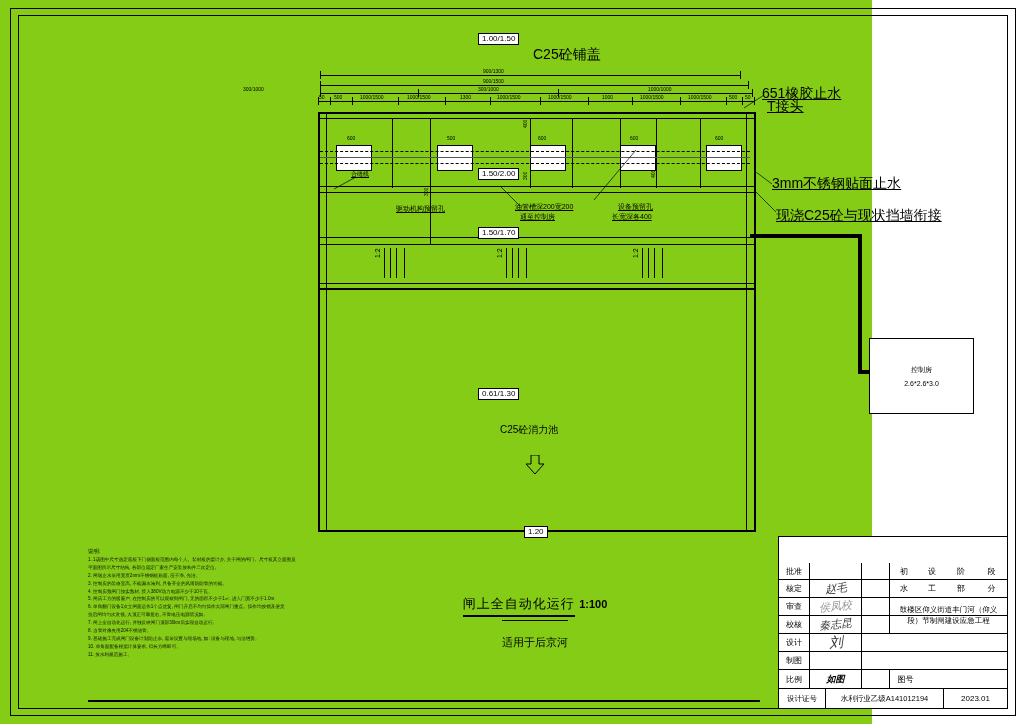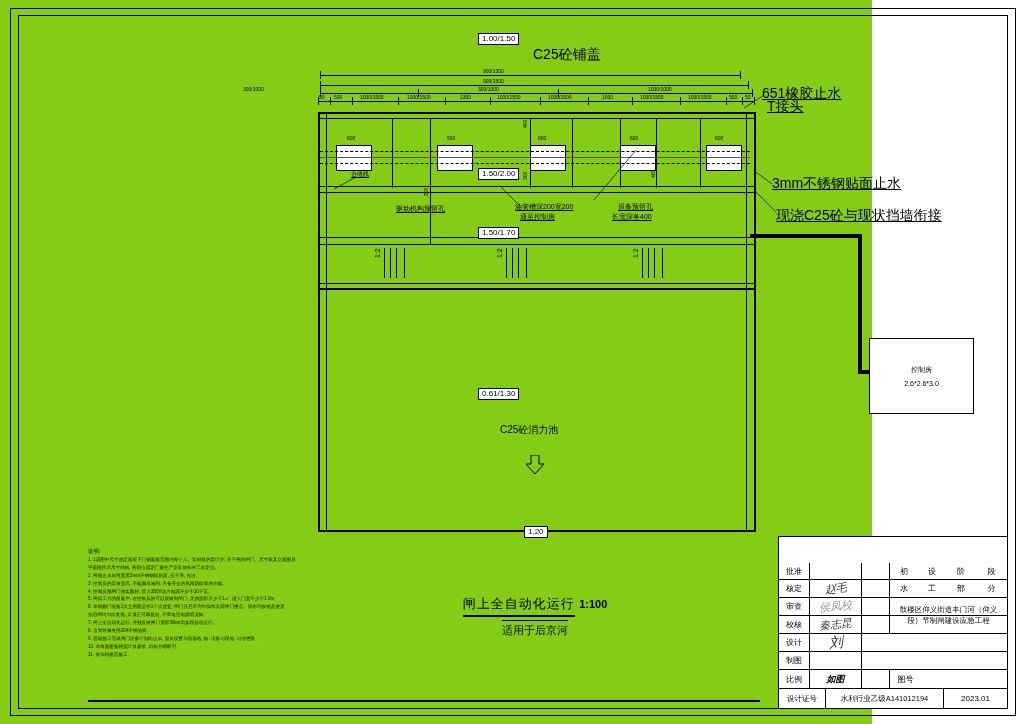--- a/index.html
+++ b/index.html
@@ -59,21 +59,21 @@
   #notes{position:absolute;left:88px;top:548px;width:300px;}
   #notes .nt{font-size:4.6px;line-height:1.72;white-space:nowrap;color:#111;}
   #notes .nhead{font-size:5.4px;margin-bottom:1px;}
 
   
   #maintitle{position:absolute;left:405px;top:594px;width:260px;text-align:center;}
   #maintitle .mt1{font-size:13px;letter-spacing:1px;display:inline-block;
                   border-bottom:2px solid #000;padding-bottom:2px;}
   #maintitle .scale{font-size:11px;letter-spacing:0;font-weight:bold;}
   #maintitle .mt2{font-size:11px;margin-top:3px;display:inline-block;
-                  border-top:1px solid #000;padding-top:2px;}
+                  border-top:1px solid #000;padding-top:14px;}
 
   
   #ctrlroom{position:absolute;left:869px;top:338px;width:103px;height:74px;
             border:1px solid #000;background:#fff;display:flex;flex-direction:column;
             align-items:center;justify-content:center;gap:5px;font-size:7px;}
 </style>
 </head>
 <body>
 
 <div id="sheet">

